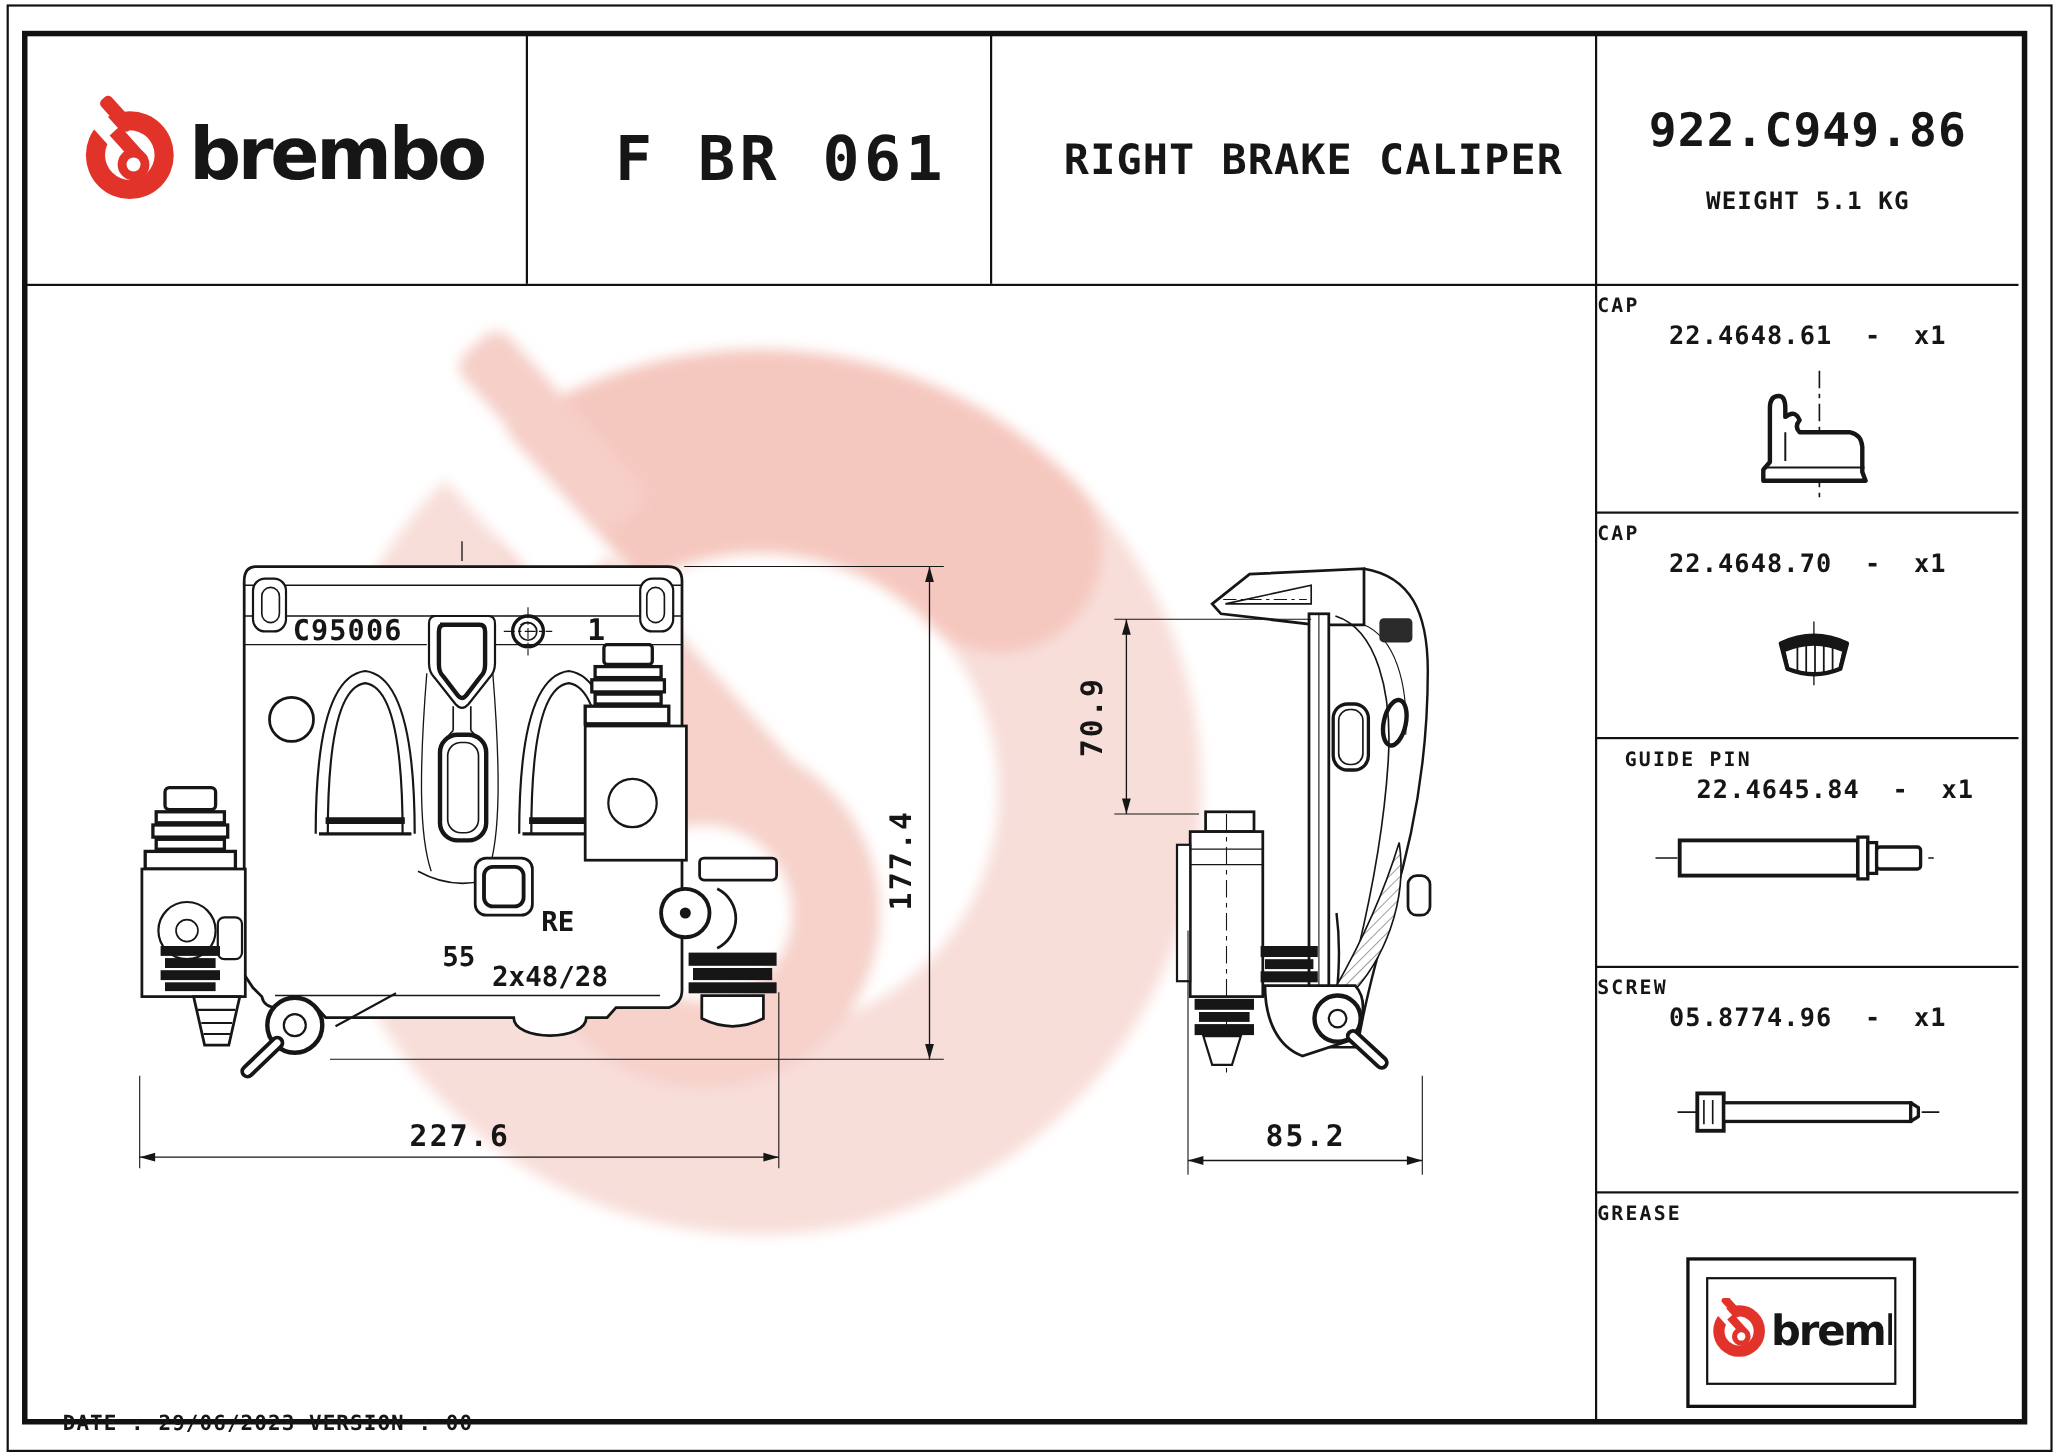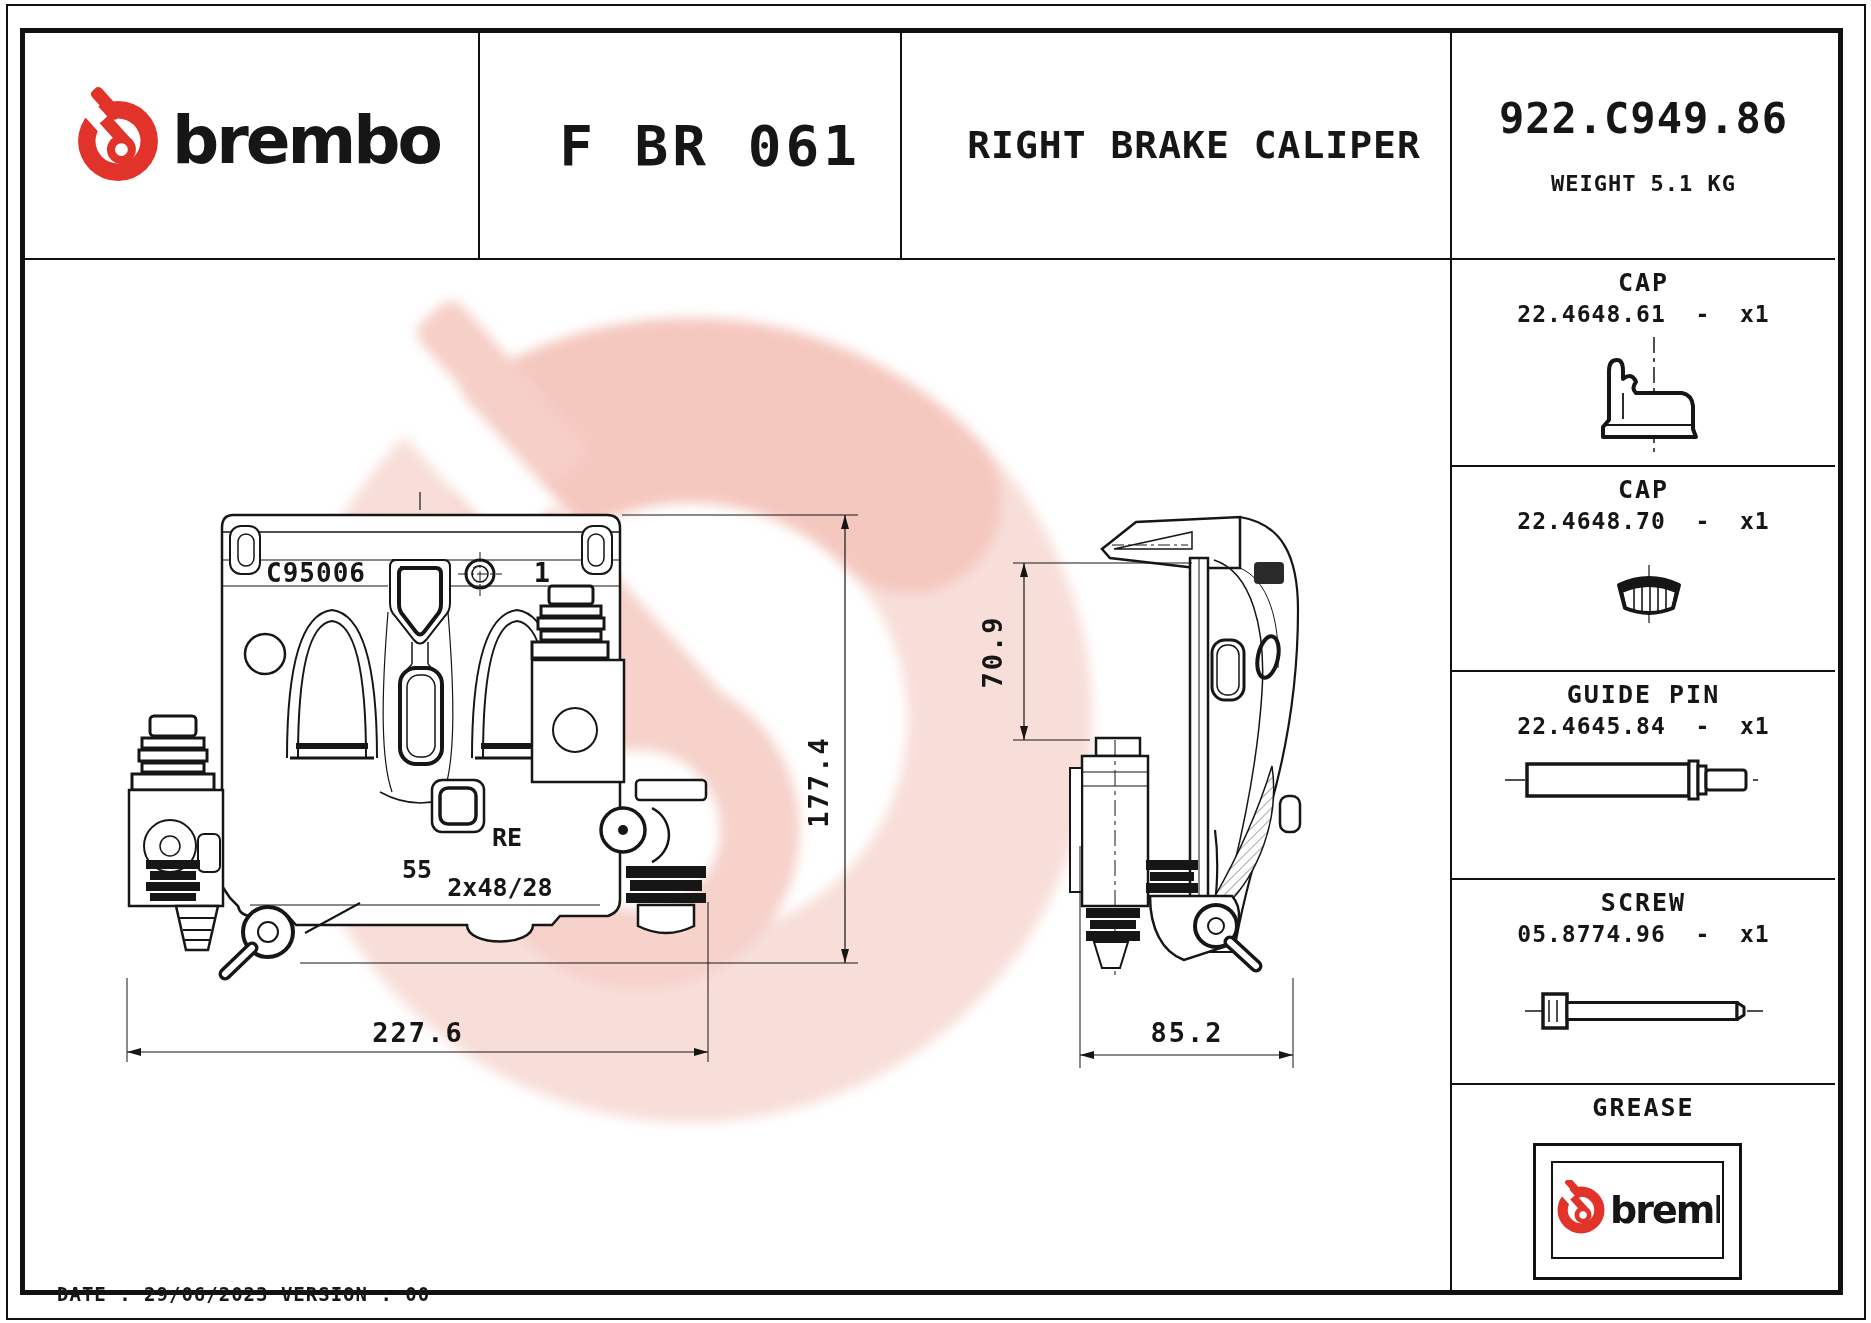--- a/index.html
+++ b/index.html
@@ -9,21 +9,21 @@
   .thick-border{left:20px;top:28px;width:1813px;height:1257px;border:5px solid #111;}
   .vline{width:2px;background:#111;}
   .hline{height:2px;background:#111;}
   .cell{display:flex;align-items:center;justify-content:center;text-align:center;}
   .product-code{left:480px;top:32px;width:420px;height:226px;font-size:56px;font-weight:bold;letter-spacing:4px;margin-left:20px;}
   .title-cell{left:902px;top:32px;width:584px;height:226px;flex-direction:column;font-size:38px;font-weight:bold;line-height:47px;letter-spacing:1px;}
   .pn-cell{left:1452px;top:32px;width:383px;height:226px;flex-direction:column;}
   .pn{font-size:42px;font-weight:bold;letter-spacing:1px;}
   .weight{font-size:22px;font-weight:bold;margin-top:28px;letter-spacing:1px;}
   .part-row{left:1452px;width:383px;}
-  .part-name{text-align:center;font-size:25px;font-weight:bold;letter-spacing:2px;margin-top:10px;}
+  .part-name{font-size:18px;font-weight:bold;letter-spacing:2px;margin-top:10px;}
   .part-code{text-align:center;font-size:23px;font-weight:bold;letter-spacing:1px;white-space:pre;margin-top:4px;}
   .footer-text{left:57px;top:1283px;font-size:19px;font-weight:bold;letter-spacing:1px;}
   .grease-outer{left:1533px;top:1143px;width:203px;height:131px;border:3px solid #111;}
   .grease-inner{left:15px;top:15px;width:169px;height:94px;border:2px solid #111;display:flex;align-items:center;justify-content:center;}
   svg text{font-family:"DejaVu Sans Mono",monospace;font-weight:bold;fill:#161616;}
   .wordmark{font-family:"DejaVu Sans",sans-serif;font-weight:bold;}
 </style>
 </head>
 <body>
 
@@ -71,21 +71,21 @@
 </div>
 
 <div class="abs part-row" style="top:258px;height:207px;">
   <div class="part-name">CAP</div>
   <div class="part-code">22.4648.61  -  x1</div>
 </div>
 <div class="abs part-row" style="top:465px;height:205px;">
   <div class="part-name">CAP</div>
   <div class="part-code">22.4648.70  -  x1</div>
 </div>
-<div class="abs part-row" style="top:670px;height:264px;">
+<div class="abs part-row" style="top:670px;height:264px;padding-left:25px;">
   <div class="part-name">GUIDE PIN</div>
   <div class="part-code">22.4645.84  -  x1</div>
 </div>
 <div class="abs part-row" style="top:878px;height:205px;">
   <div class="part-name">SCREW</div>
   <div class="part-code">05.8774.96  -  x1</div>
 </div>
 <div class="abs part-row" style="top:1083px;height:207px;">
   <div class="part-name">GREASE</div>
 </div>

